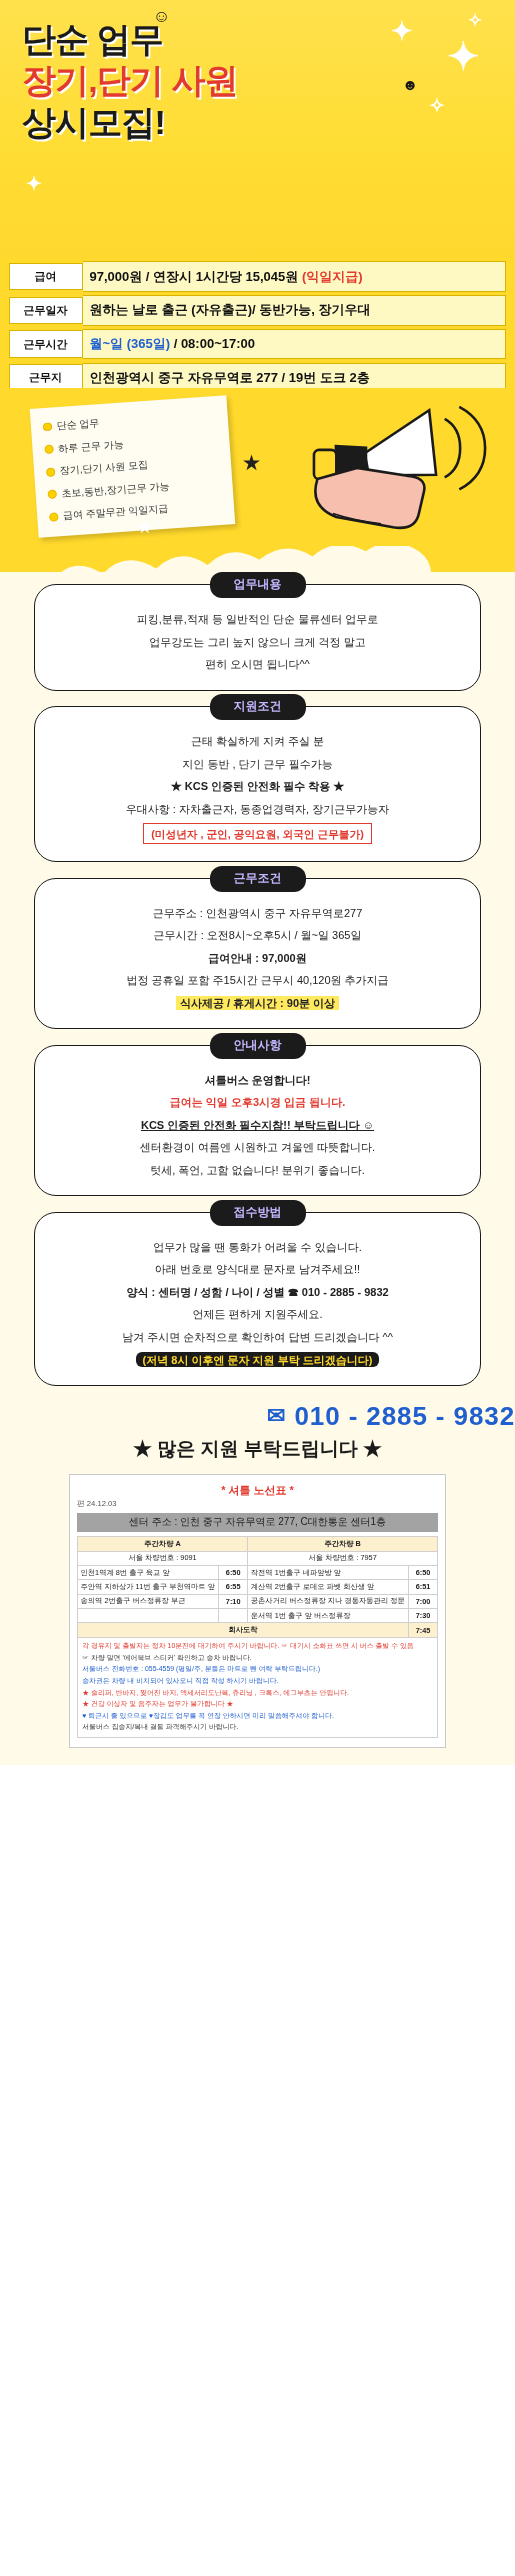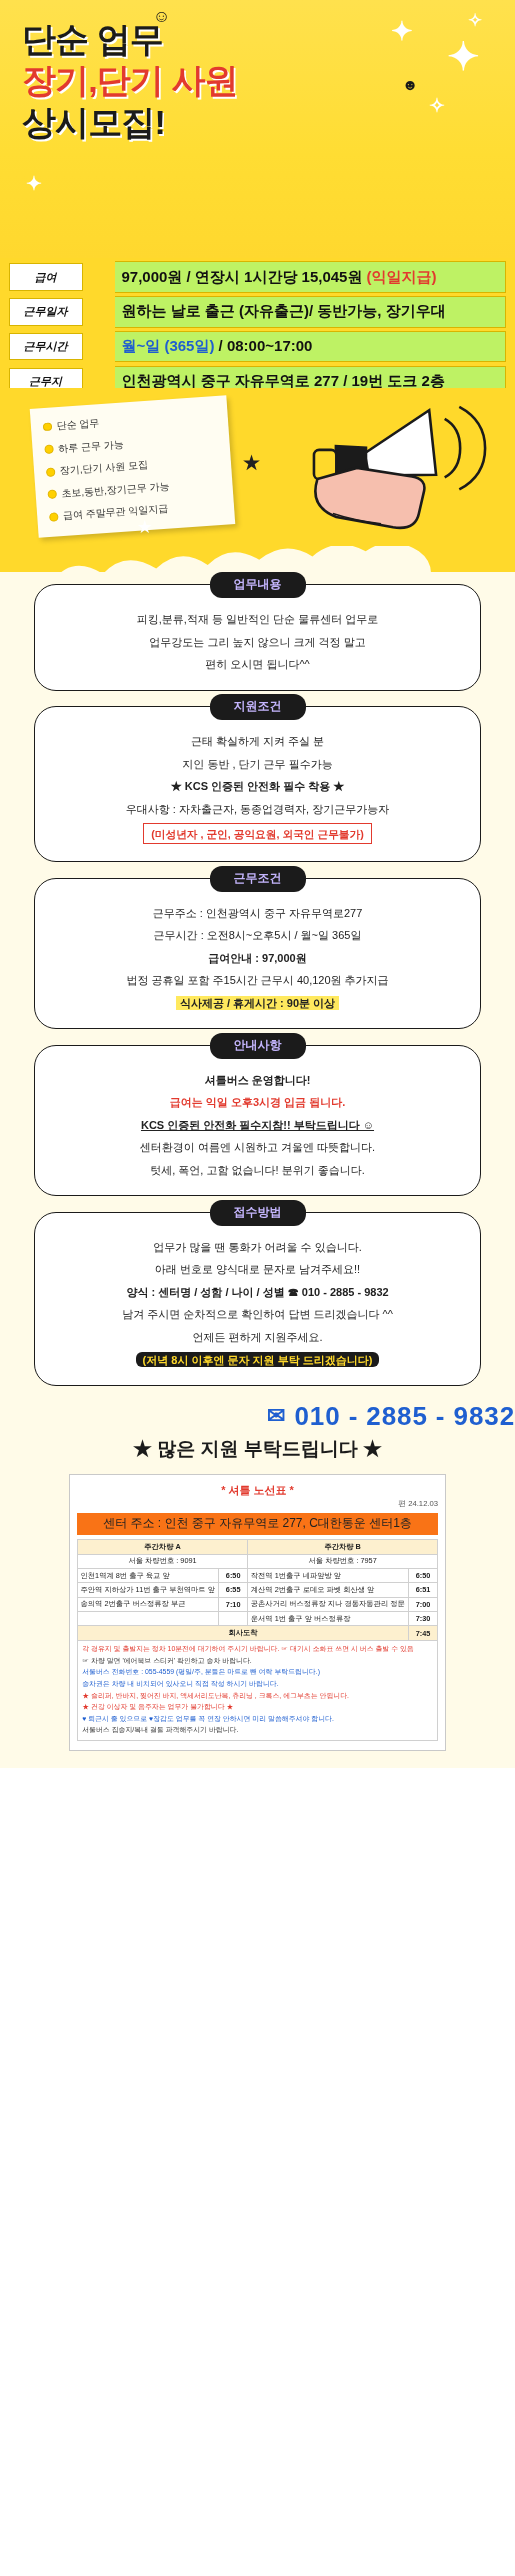--- a/index.html
+++ b/index.html
@@ -47,27 +47,26 @@
     padding:3.4px 8.6px 10.3px 8.6px;
   }
   .irow { display:flex; align-items:center; margin-bottom:3.4px; }
   .ilabel {
     width:74px; flex:0 0 74px;
     background:#fff;
     border:0.9px solid #d8b400;
     font-size:11px; font-weight:bold;
     text-align:center; padding:5.2px 1.7px;
     color:#111;
-    font-style:italic;
   }
   .ival {
-    flex:1; background:#bef264;
+    flex:1; background:#fef9c3;
     border:0.9px solid #d8b400; border-left:none;
-    font-size:15px; padding:5.2px 6.9px;
-    color:#111; font-weight:bold;margin-left:32px;
+    font-size:13px; padding:5.2px 6.9px;
+    color:#111; font-weight:bold;
   }
   .ival .red { color:#e23a2e; }
   .ival .blue { color:#1f5fd0; }
 
   
   .illus {
     position:absolute; left:0; top:388px; width:515px; height:179px;
     background:#ffd92b; overflow:hidden;
   }
   .memo {
@@ -156,24 +155,24 @@
   
   .shuttle {
     width:377px; margin:0 auto 8.6px auto;
     background:#fff; border:0.9px solid #c9c9c9;
     padding:6.9px 6.9px 8.6px 6.9px;
   }
   .sh-title {
     text-align:center; font-size:11px; font-weight:bold;
     color:#e23a2e; margin:1.7px 0 0.9px 0;
   }
-  .sh-date { text-align:right; font-size:7.7px; color:#555; margin-bottom:3.4px; }
+  .sh-date { text-align:left; font-size:7.7px; color:#555; margin-bottom:3.4px; }
   .sh-addr {
-    text-align:center; font-size:12px; color:#222;
-    background:#f97316; padding:2.6px 0; margin-bottom:4.3px;
+    text-align:center; font-size:10px; color:#222;
+    background:#a3a3a3; padding:2.6px 0; margin-bottom:4.3px;
   }
   table.sh { width:100%; border-collapse:collapse; }
   table.sh th, table.sh td {
     border:0.9px solid #d0d0d0;
     font-size:7.3px; padding:1.7px 2.6px; color:#222;
   }
   table.sh th { background:#fdf0cf; font-weight:bold; text-align:center; }
   table.sh td.t { text-align:center; font-weight:bold; width:29px; }
   .sh-foot {
     border:0.9px solid #d0d0d0; border-top:none;
@@ -289,22 +288,22 @@
       <p class="blue ul">KCS 인증된 안전화 필수지참!! 부탁드립니다 ☺</p>
       <p>센터환경이 여름엔 시원하고 겨울엔 따뜻합니다.</p>
       <p>텃세, 폭언, 고함 없습니다! 분위기 좋습니다.</p>
     </div>
 
     <div class="card">
       <div class="pill">접수방법</div>
       <p>업무가 많을 땐 통화가 어려울 수 있습니다.</p>
       <p>아래 번호로 양식대로 문자로 남겨주세요!!</p>
       <p class="bold">양식 : 센터명 / 성함 / 나이 / 성별  ☎ 010 - 2885 - 9832</p>
+      <p>언제든 편하게 지원주세요.</p>
       <p>남겨 주시면 순차적으로 확인하여 답변 드리겠습니다 ^^</p>
-      <p>언제든 편하게 지원주세요.</p>
       <p><span class="hl-k">(저녁 8시 이후엔 문자 지원 부탁 드리겠습니다)</span></p>
     </div>
 
 
     <div class="phone">
       <span class="mail">✉</span>
       <span>010 - 2885 - 9832</span>
     </div>
     <div class="applyline">★ 많은 지원 부탁드립니다 ★</div>
 

